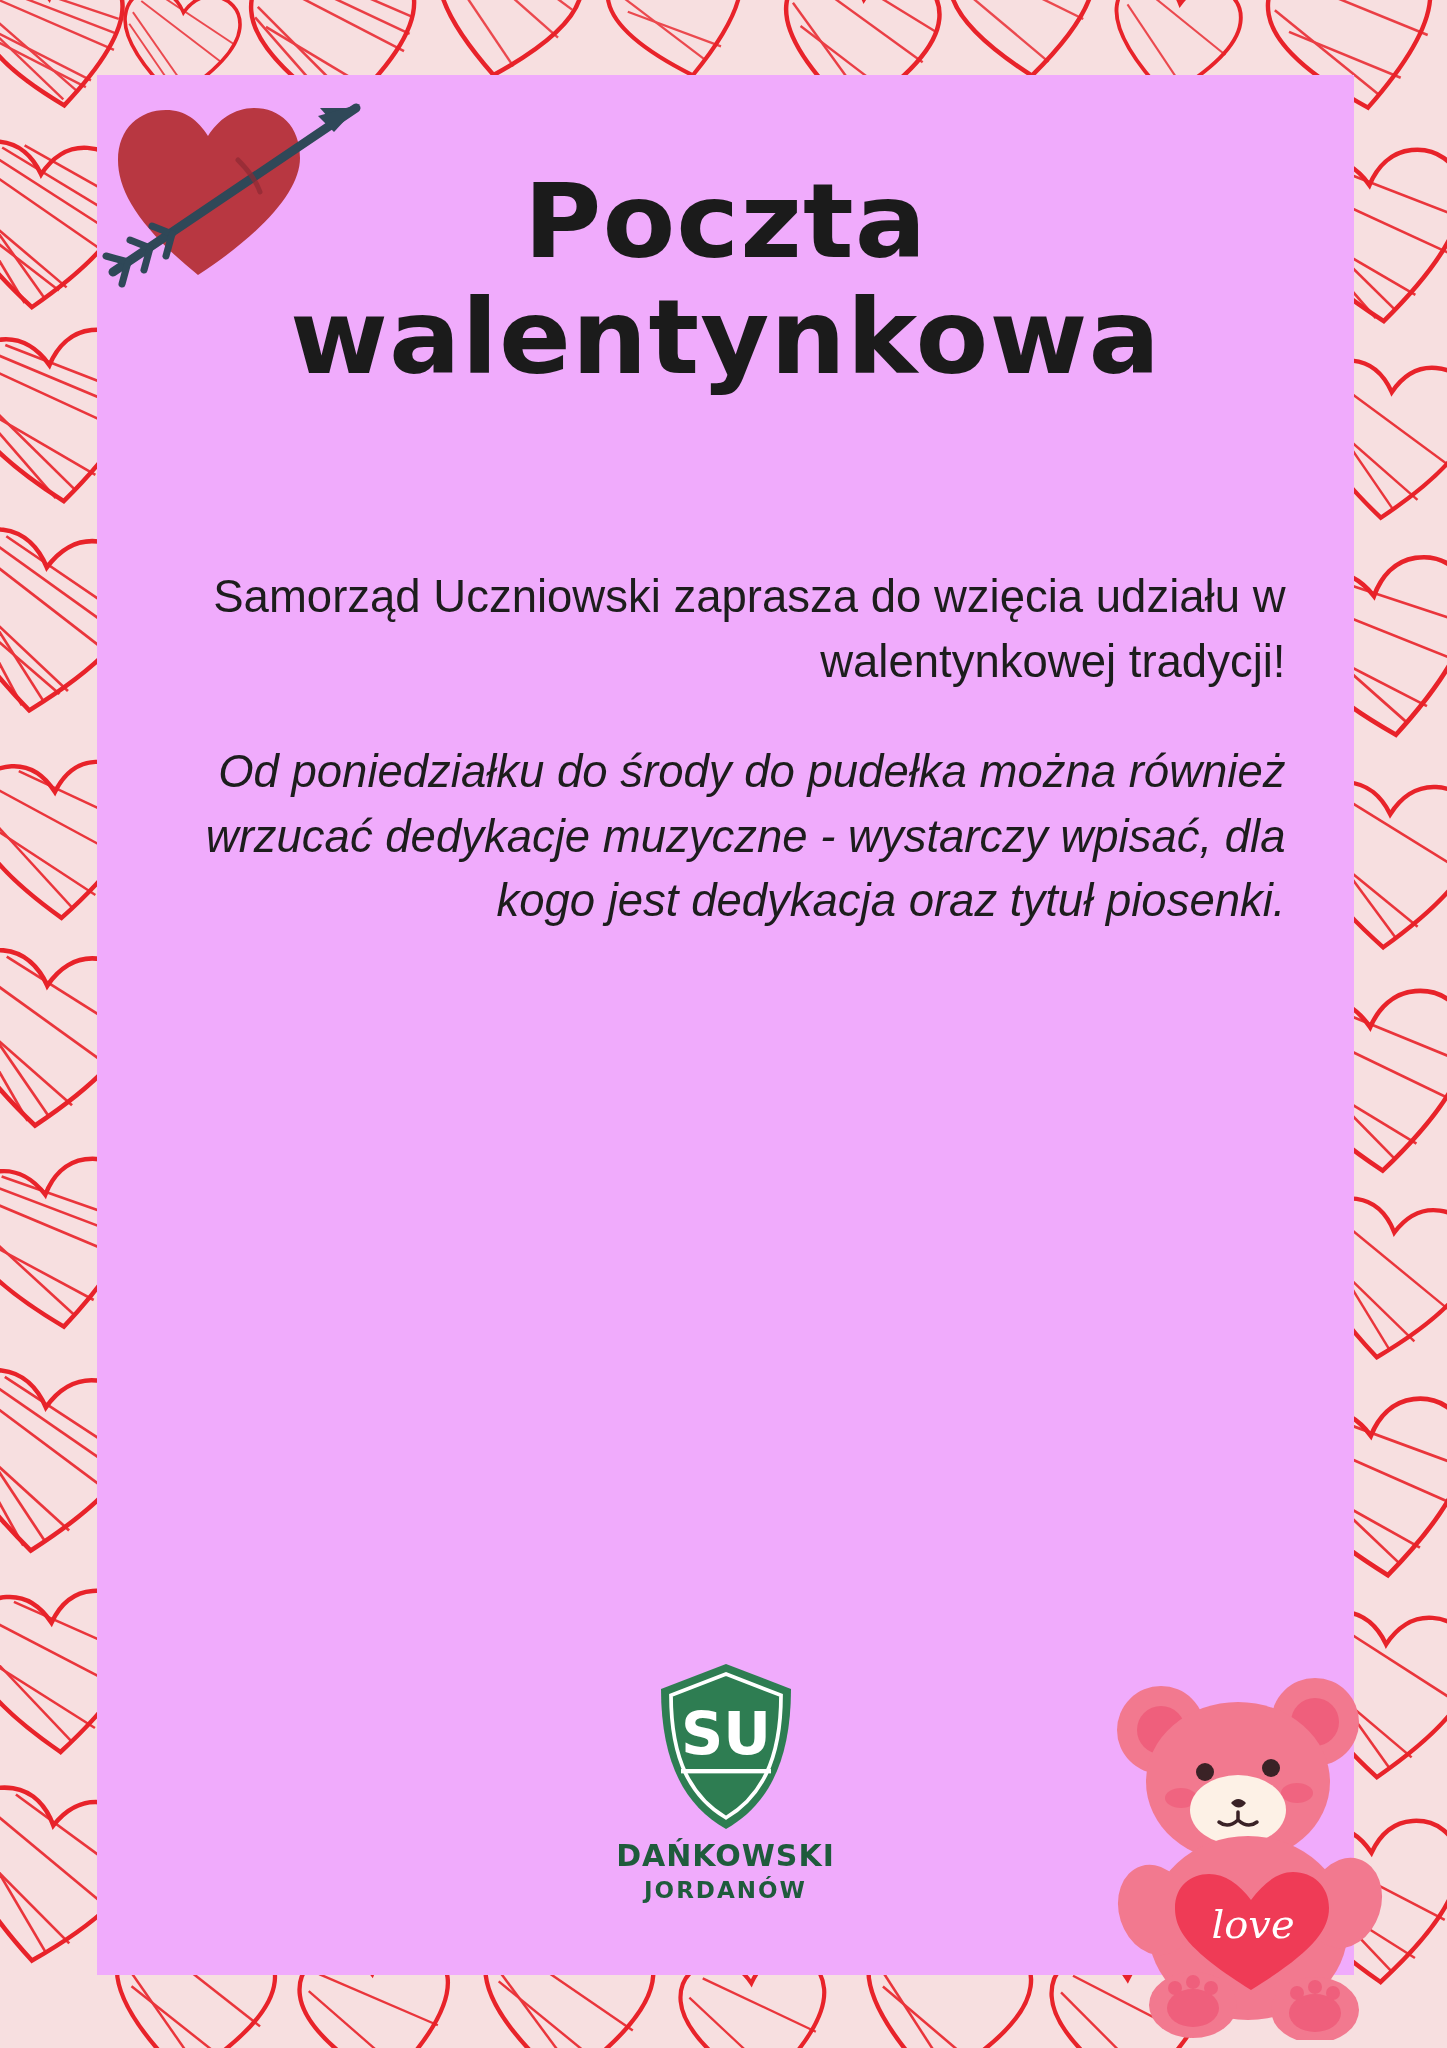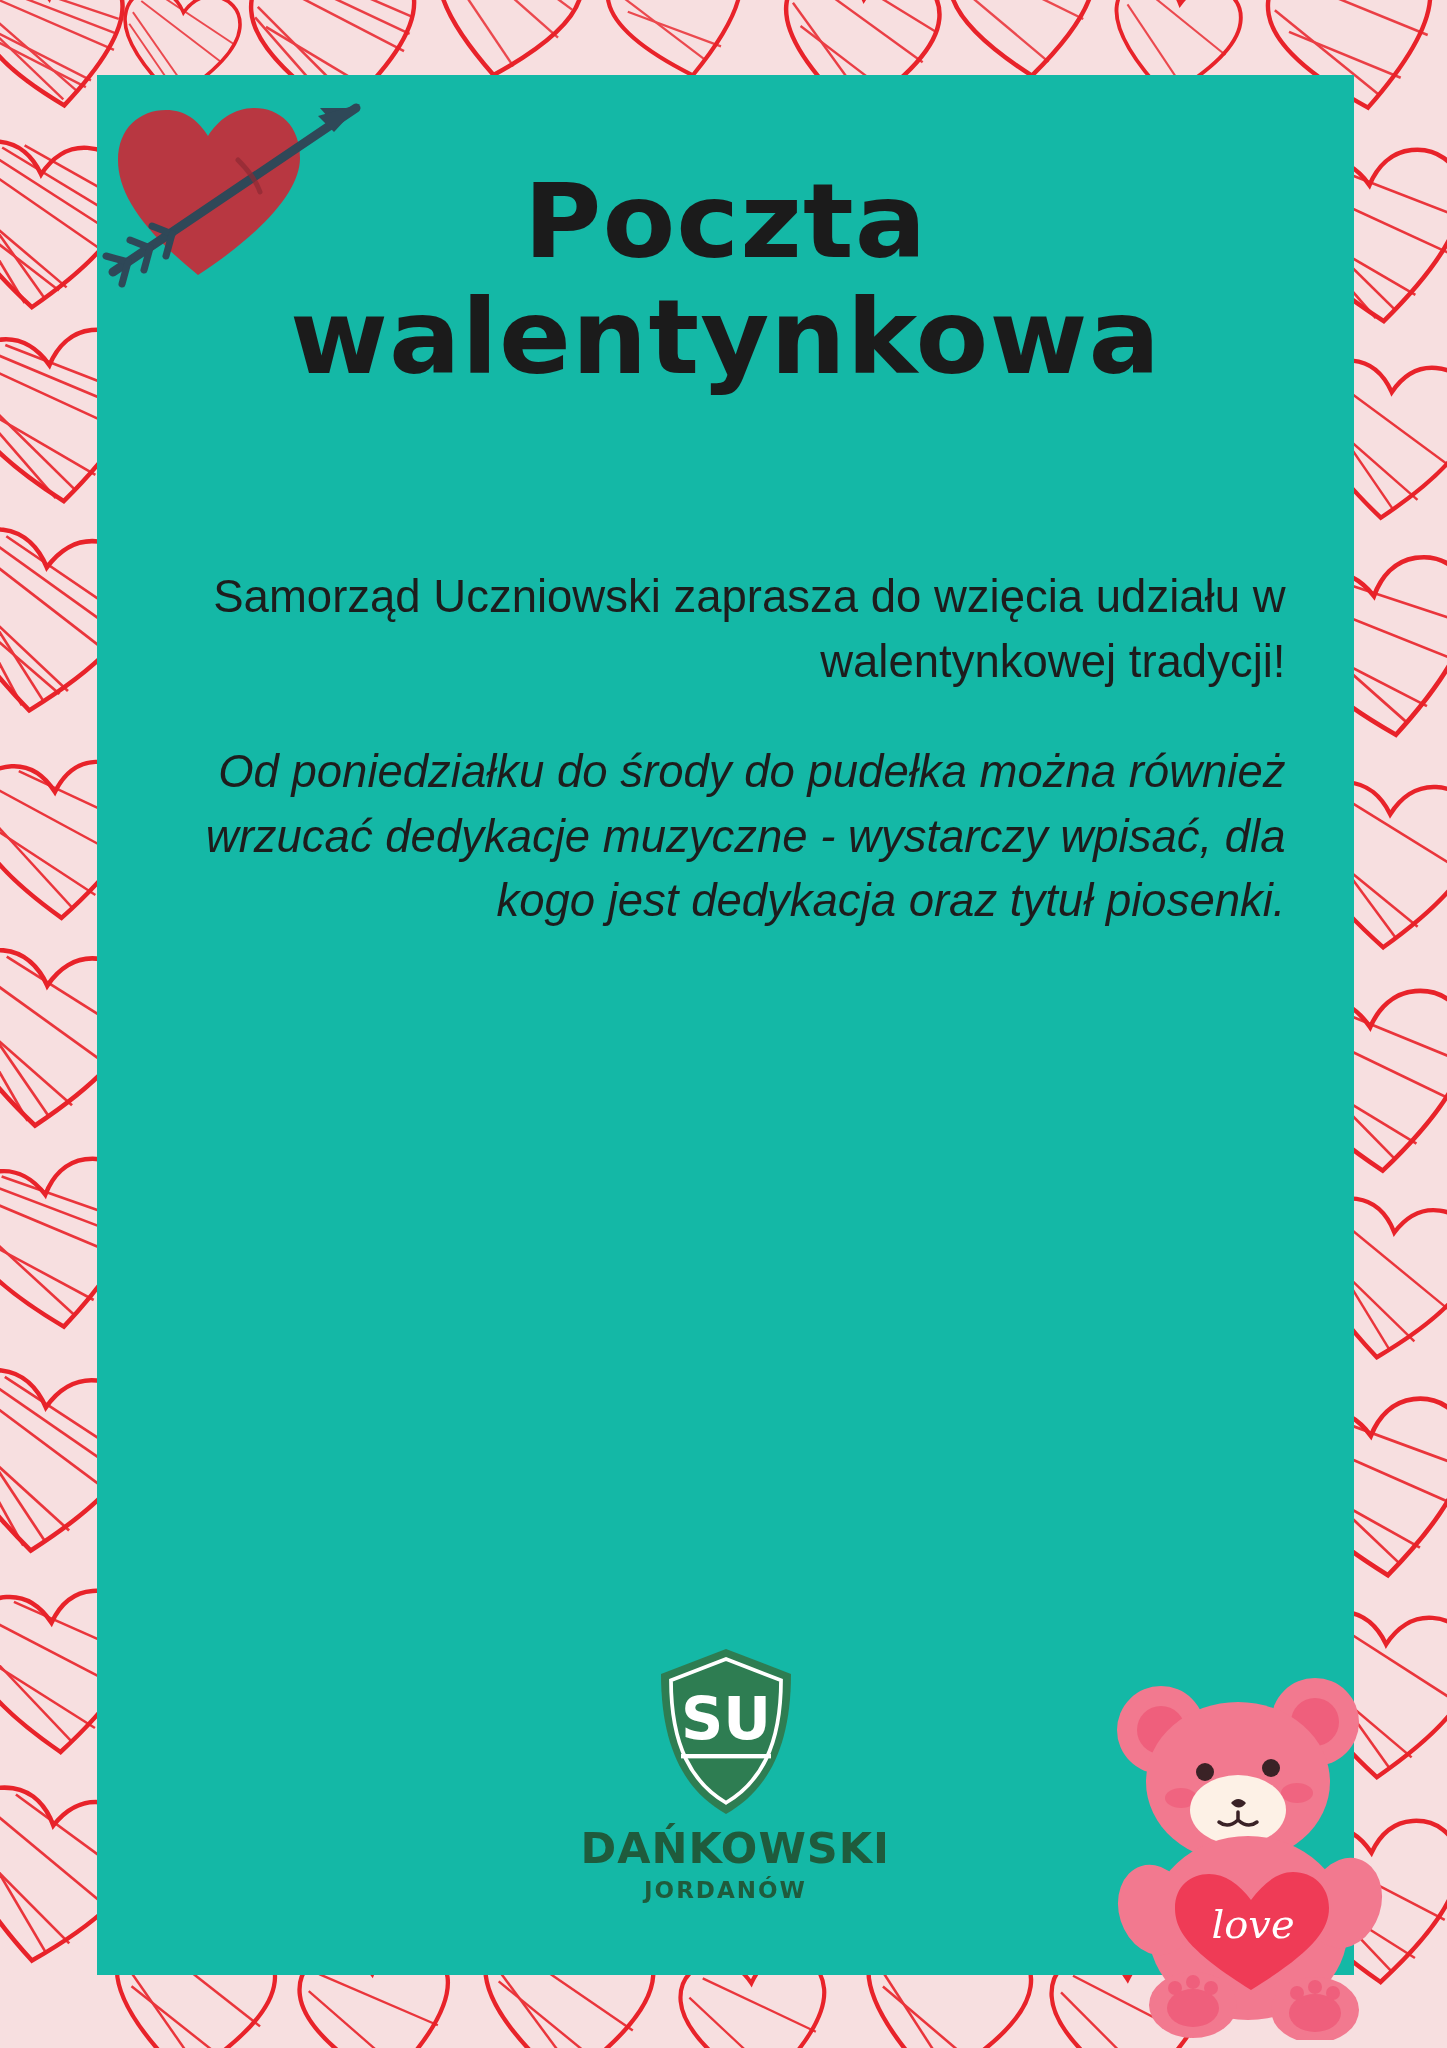--- a/index.html
+++ b/index.html
@@ -34,21 +34,21 @@
   }
   .bg-heart svg { display: block; }
 
   
   .card {
     position: absolute;
     left: 97px;
     top: 75px;
     width: 1257px;
     height: 1900px;
-    background: #14b8a6;
+    background: #f0abfc;
     z-index: 5;
     box-shadow: 0 0 0 rgba(0,0,0,0);
   }
 
   
   .title-block {
     position: absolute;
     left: 0;
     right: 0;
     top: 88px;
@@ -100,21 +100,21 @@
     transform: translateX(-50%);
     bottom: 72px;
     width: 290px;
     text-align: center;
     z-index: 9;
   }
   .logo-shield { width: 152px; height: 175px; margin: 0 auto; display: block; }
   .logo-name {
     font-family: "DejaVu Sans", sans-serif;
     font-weight: 700;
-    font-size: 43px;
+    font-size: 30px;
     letter-spacing: 1px;
     color: #1f5b3c;
     margin-top: 4px;
   }
   .logo-sub {
     font-family: "DejaVu Sans", sans-serif;
     font-weight: 700;
     font-size: 23px;
     letter-spacing: 2px;
     color: #1f5b3c;

